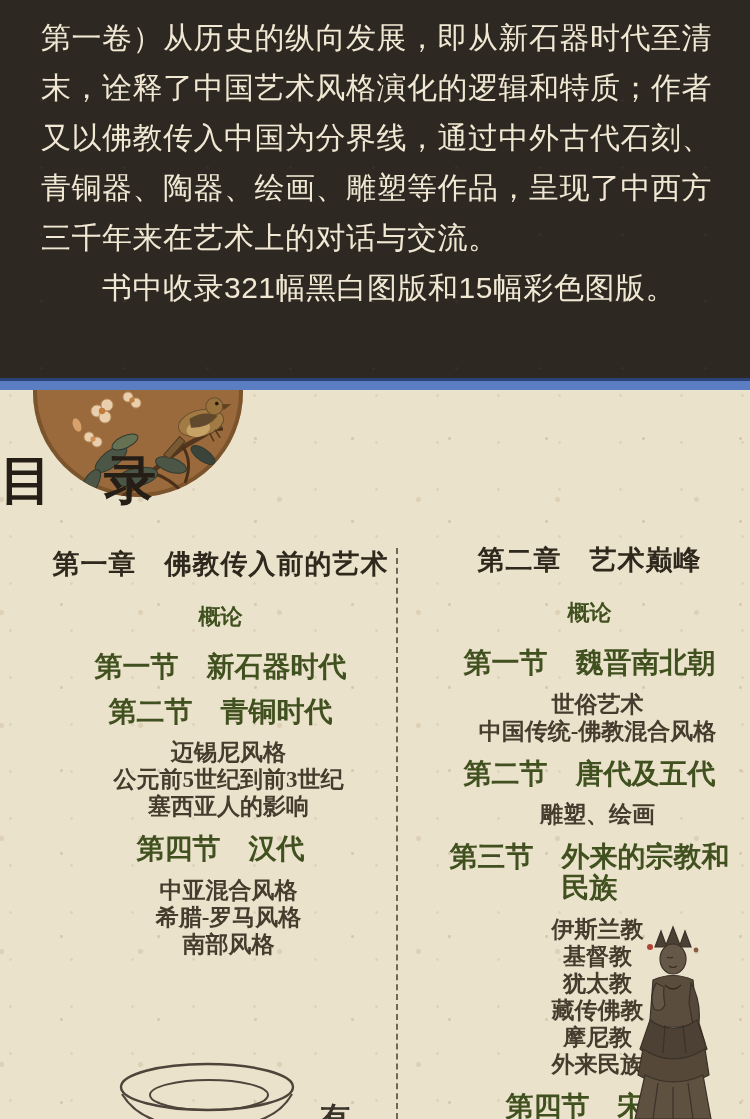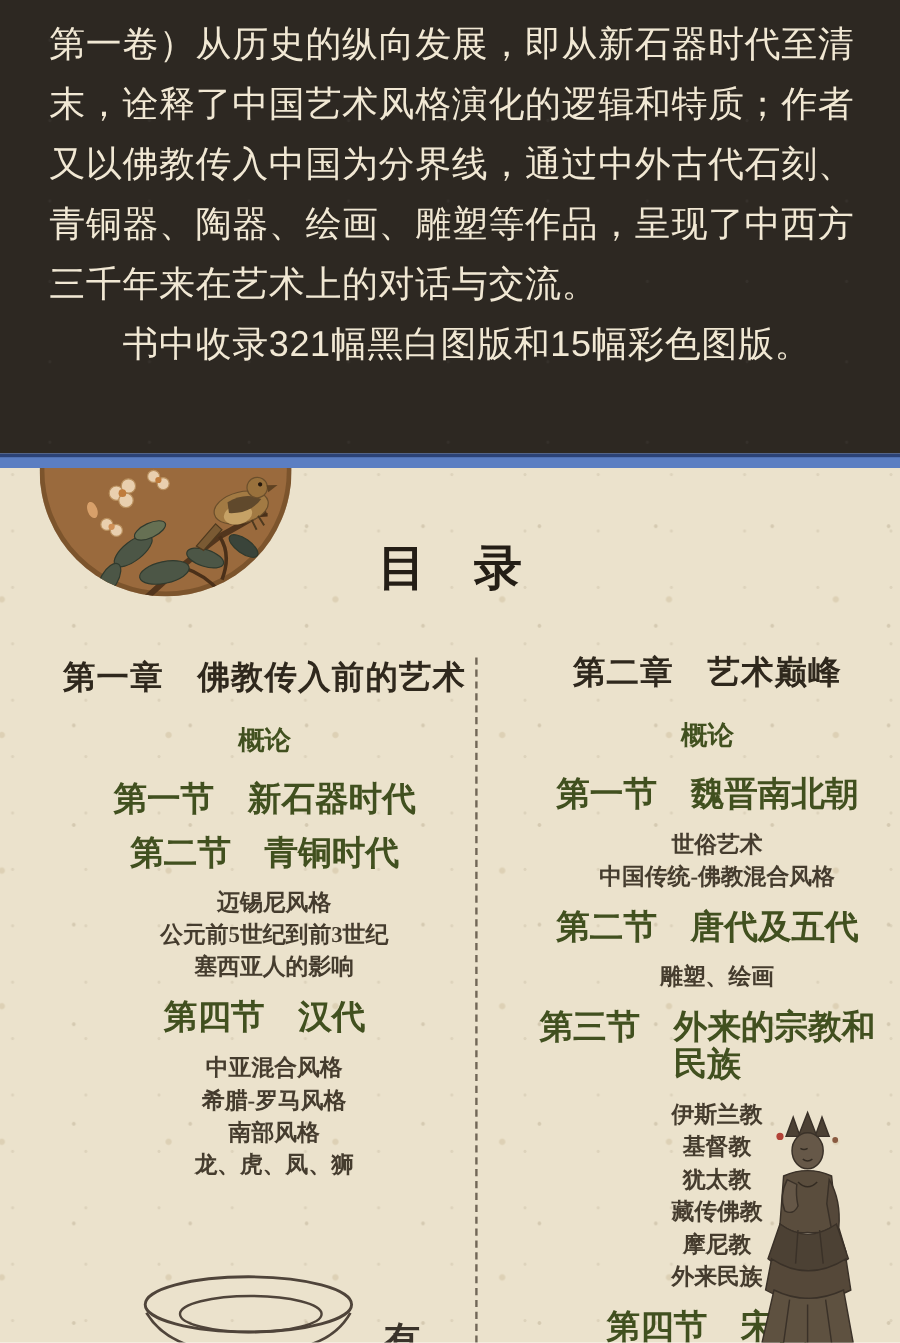--- a/index.html
+++ b/index.html
@@ -37,37 +37,37 @@
   }
 
   .circle-art{
     position:absolute;left:33px;top:-103px;width:210px;height:210px;
     border-radius:50%;overflow:hidden;box-shadow:0 0 0 1px rgba(90,60,30,.25) inset;
   }
   .circle-art svg{display:block;}
 
   .toc-title{
     position:absolute;top:56px;left:0;width:100%;margin:0;
-    text-align:center;font-size:40px;font-weight:700;color:#241e16;
+    font-size:52px;font-weight:700;color:#241e16;
   }
 
   .divider-dashed{
     position:absolute;left:396px;top:158px;height:571px;width:0;
     border-left:2px dashed #5c5243;opacity:.85;
   }
 
   .col{position:absolute;}
   .col-left{left:48px;top:160px;width:345px;}
   .col-right{left:437px;top:156px;width:305px;}
 
   .entry{font-weight:700;text-align:center;}
   .entry.chapter{font-size:27px;line-height:1.1;color:#2f281d;letter-spacing:1px;margin:0 0 25px;}
   .entry.overview{font-size:22px;line-height:1.1;color:#41501f;margin:0 0 23px;}
   .entry.section{font-size:28px;line-height:1.1;color:#41501f;margin:14px 0 12px;}
-  .entry.item{font-size:19px;line-height:27px;color:#453c2e;margin:0;padding-left:16px;}
+  .entry.item{font-size:23px;line-height:27px;color:#453c2e;margin:0;padding-left:16px;}
 
   .bowl{position:absolute;left:112px;top:668px;width:190px;height:61px;}
   .partial-char{
     position:absolute;left:320px;top:713px;
     font-size:30px;font-weight:700;color:#3a332a;line-height:30px;
   }
   .statue{position:absolute;left:623px;top:535px;width:100px;height:194px;}
 </style>
 </head>
 <body>
@@ -140,21 +140,20 @@
         <div class="entry overview">概论</div>
         <div class="entry section">第一节　新石器时代</div>
         <div class="entry section">第二节　青铜时代</div>
         <div class="entry item">迈锡尼风格</div>
         <div class="entry item">公元前5世纪到前3世纪</div>
         <div class="entry item">塞西亚人的影响</div>
         <div class="entry section">第四节　汉代</div>
         <div class="entry item">中亚混合风格</div>
         <div class="entry item">希腊-罗马风格</div>
         <div class="entry item">南部风格</div>
-        <div class="entry item">龙、虎、凤、狮</div>
       </div>
     <div class="col col-right" id="col-right">
         <div class="entry chapter">第二章　艺术巅峰</div>
         <div class="entry overview">概论</div>
         <div class="entry section">第一节　魏晋南北朝</div>
         <div class="entry item">世俗艺术</div>
         <div class="entry item">中国传统-佛教混合风格</div>
         <div class="entry section">第二节　唐代及五代</div>
         <div class="entry item">雕塑、绘画</div>
         <div class="entry section">第三节　外来的宗教和民族</div>

